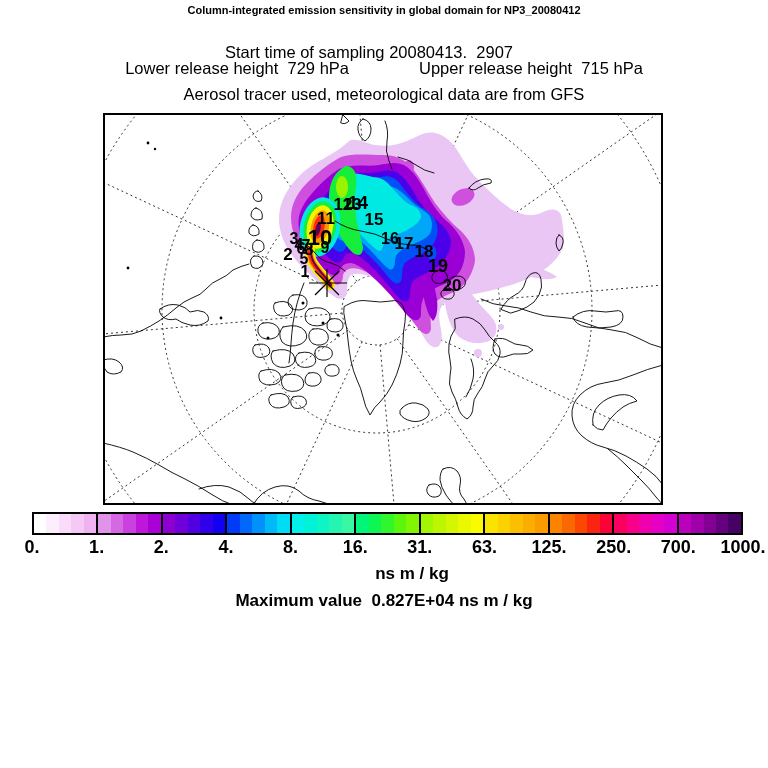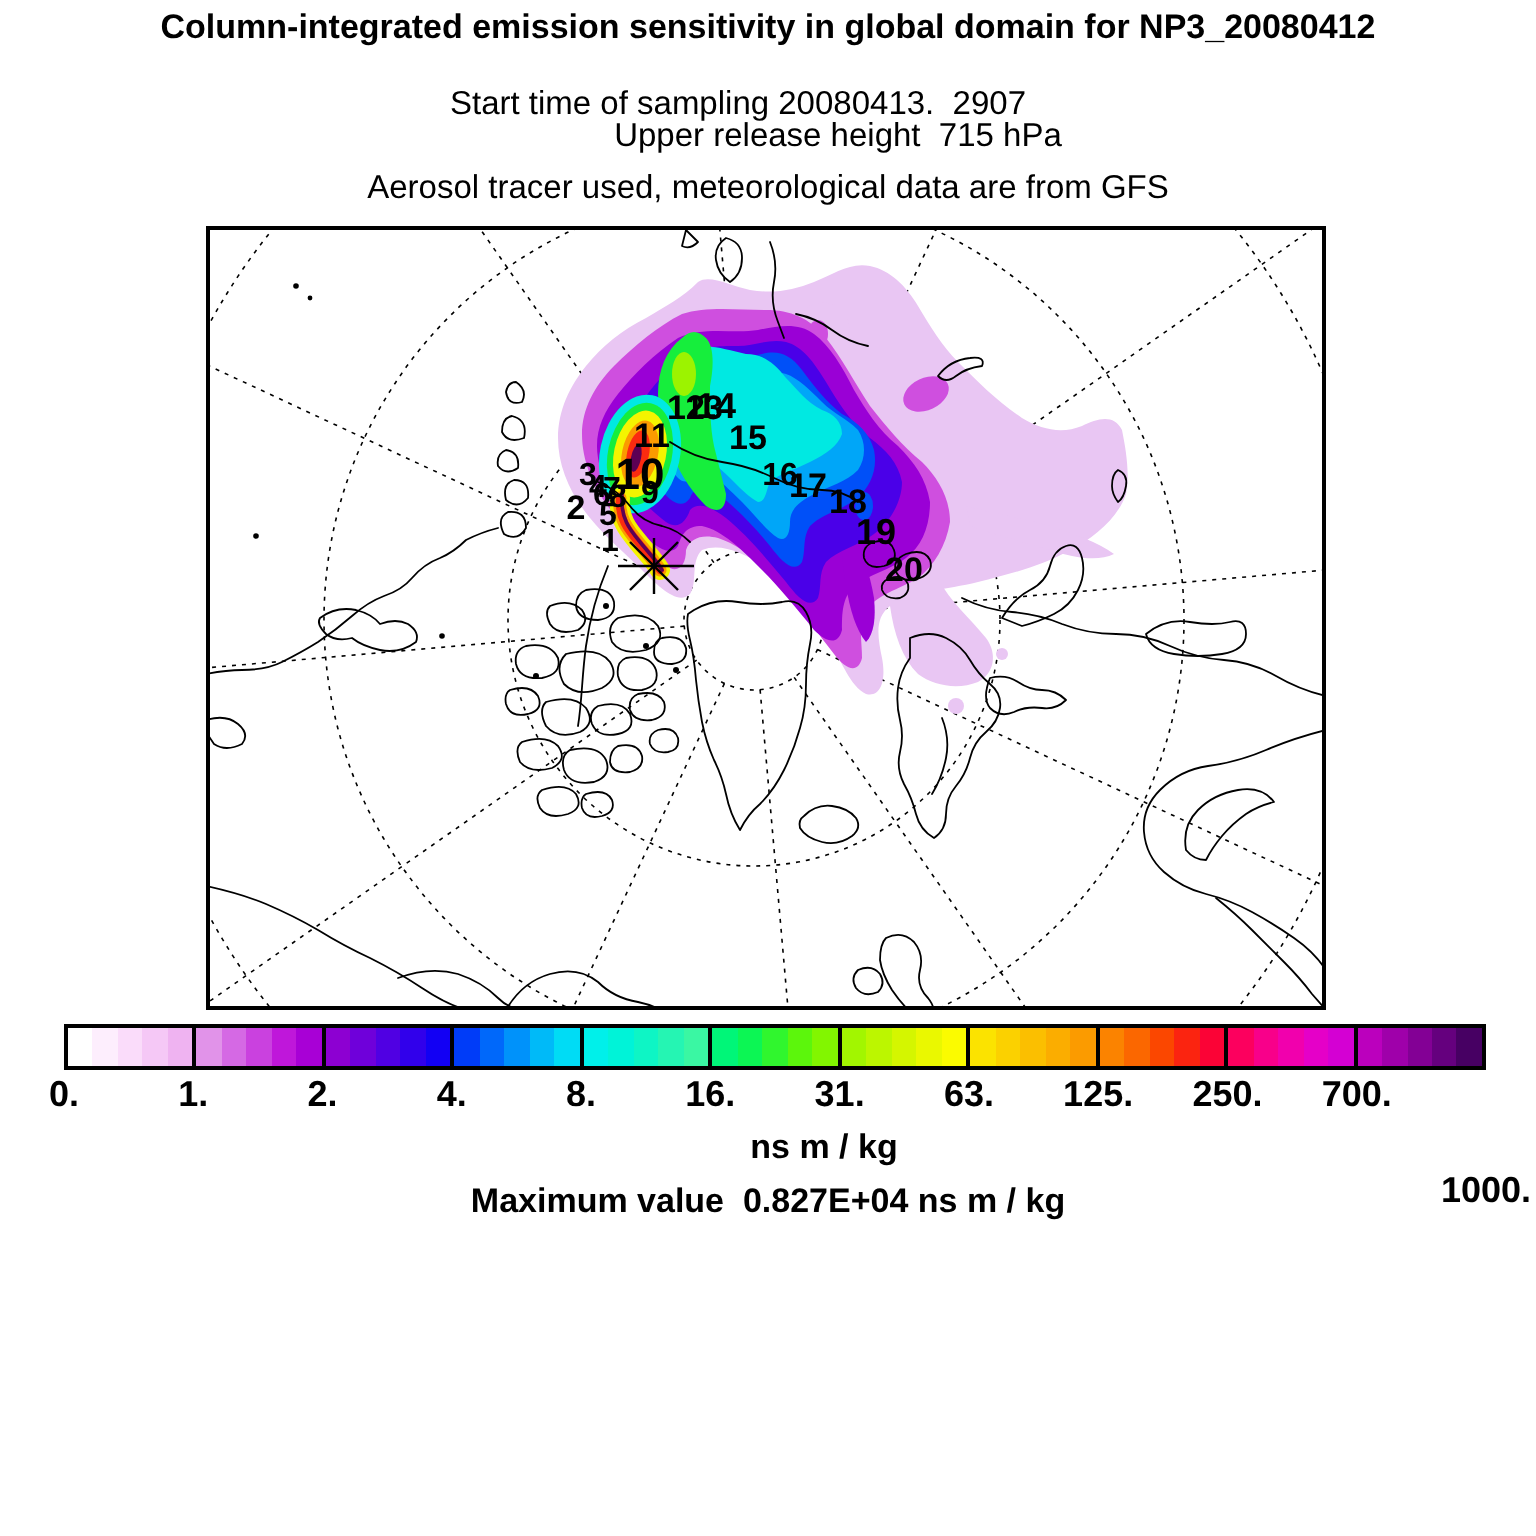--- a/index.html
+++ b/index.html
@@ -1,19 +1,19 @@
 <!DOCTYPE html>
 <html><head>
 <meta charset="utf-8">
 <style>
   html,body{margin:0;padding:0;background:#fff;}
   body{width:768px;height:768px;position:relative;font-family:"Liberation Sans",sans-serif;color:#000;overflow:hidden;}
   .hdr{position:absolute;left:0;width:768px;text-align:center;}
   .hdr span{white-space:pre;}
-  #title{top:4px;font-size:17px;font-weight:bold;text-align:center;}
+  #title{top:4px;font-size:11px;font-weight:bold;text-align:center;}
   .subline{display:flex;justify-content:center;font-size:16.5px;}
   #line2{top:43px;}
   #line2 .g{width:30px;}
   #line3{top:59px;}
   #line3 .g{width:70px;}
   #line4{top:85px;font-size:16.5px;}
   #mapwrap{position:absolute;left:103px;top:113px;width:560px;height:392px;}
   #colorbar{position:absolute;left:32px;top:512px;width:711px;height:23px;border:2px solid #000;box-sizing:border-box;display:flex;background:#fff;}
   .cbseg{flex:1;display:flex;}
   .cbseg + .cbseg{border-left:2px solid #000;}
@@ -26,20 +26,21 @@
 </style>
 </head>
 <body>
 
 <div class="hdr" id="title">Column-integrated emission sensitivity in global domain for NP3_20080412</div>
 <div class="hdr subline" id="line2">
   <span>Start time of sampling 20080413.  2907</span>
     <span class="g"></span>
 </div>
 <div class="hdr subline" id="line3">
+  <span>Lower release height  729 hPa</span>
     <span class="g"></span>
     <span>Upper release height  715 hPa</span>
 </div>
 <div class="hdr" id="line4">Aerosol tracer used, meteorological data are from GFS</div>
 
 <div id="mapwrap">
 <svg id="mapsvg" width="560" height="392" viewBox="0 0 560 392" xmlns="http://www.w3.org/2000/svg">
   <defs>
         <clipPath id="mapclip">
           <rect x="1" y="1" width="558" height="390"></rect>
@@ -275,16 +276,16 @@
     <span class="tick" style="left: 9.09091%;">1.</span>
     <span class="tick" style="left: 18.1818%;">2.</span>
     <span class="tick" style="left: 27.2727%;">4.</span>
     <span class="tick" style="left: 36.3636%;">8.</span>
     <span class="tick" style="left: 45.4545%;">16.</span>
     <span class="tick" style="left: 54.5455%;">31.</span>
     <span class="tick" style="left: 63.6364%;">63.</span>
     <span class="tick" style="left: 72.7273%;">125.</span>
     <span class="tick" style="left: 81.8182%;">250.</span>
     <span class="tick" style="left: 90.9091%;">700.</span>
-    <span class="tick" style="left: 100%; margin-top: 48px;">1000.</span>
+    <span class="tick" style="left: 100%;">1000.</span>
   </div>
 <div id="unitline">ns m / kg</div>
 <div id="maxline">Maximum value  0.827E+04 ns m / kg</div>
 
 </body></html>

